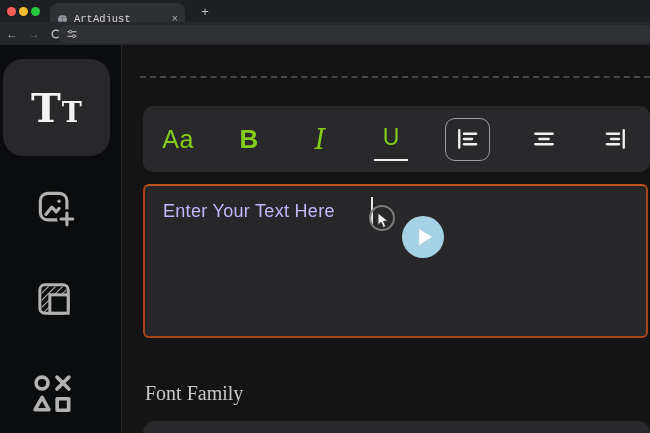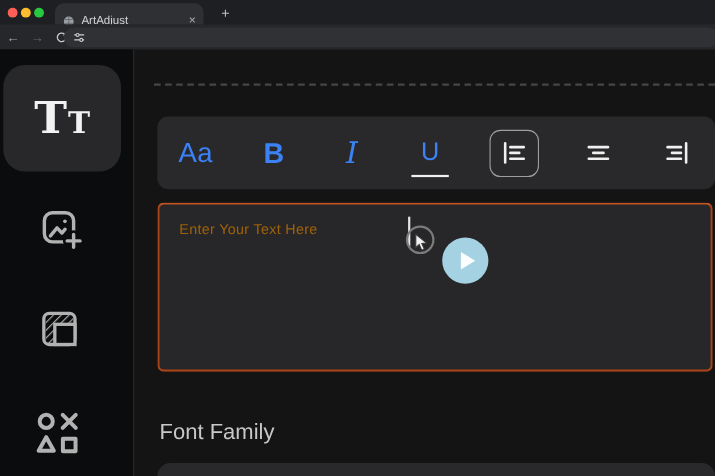--- a/index.html
+++ b/index.html
@@ -6,21 +6,21 @@
   *{box-sizing:border-box;}
   #stage{
     position:relative;width:650px;height:433px;overflow:hidden;
     background:#141415;font-family:"Liberation Sans",sans-serif;
     -webkit-font-smoothing:antialiased;
   }
   
   .tabstrip{position:absolute;left:0;top:0;width:650px;height:22px;background:#1e1f22;}
   .light{position:absolute;top:6.5px;width:9px;height:9px;border-radius:50%;}
   .tab{position:absolute;left:50px;top:3px;width:135px;height:19px;background:#2f3034;
-       border-radius:8px 8px 0 0;display:flex;align-items:center;padding:16px 7px;}
+       border-radius:8px 8px 0 0;display:flex;align-items:center;padding:16px 7px;font-family:Liberation Mono, monospace;}
   .tab-title{font-size:10.5px;color:#d2d3d5;margin-left:6px;flex:1;white-space:nowrap;
        overflow:hidden;}
   .tab-close{font-size:11px;color:#a9abad;line-height:1;cursor:default;}
   .newtab{position:absolute;left:196px;top:2px;width:18px;height:18px;color:#bfc1c3;
        font-size:13px;display:flex;align-items:center;justify-content:center;}
   .urlrow{position:absolute;left:0;top:22px;width:650px;height:23px;background:#26272a;}
   .navbtn{position:absolute;top:0;height:23px;display:flex;align-items:center;
        justify-content:center;width:16px;font-size:12px;}
   .omnibox{position:absolute;left:58px;top:2.5px;width:595px;height:18px;background:#303135;
        border-radius:9px;display:flex;align-items:center;padding:0 8px;}
@@ -34,40 +34,40 @@
        display:flex;align-items:baseline;}
   .tt-big{font-size:40px;line-height:1;}
   .tt-small{font-size:27px;line-height:1;margin-left:1px;}
   .side-icon{position:absolute;display:flex;align-items:center;justify-content:center;}
   
   .dashed-divider{position:absolute;left:140px;top:76px;width:510px;height:0;
        border-top:2px dashed #46464a;}
   .toolbar{position:absolute;left:143px;top:106px;width:507px;height:66px;border-radius:10px;
        background:#29292b;display:flex;align-items:center;justify-content:space-between;
        padding:0 18px;}
-  .tbtn{display:flex;align-items:center;justify-content:center;color:#3b82f6;height:44px;
+  .tbtn{display:flex;align-items:center;justify-content:center;color:#84cc16;height:44px;
        min-width:34px;}
   .tbtn-aa{font-size:25px;letter-spacing:0.5px;}
   .tbtn-b{font-size:26px;font-weight:bold;}
   .tbtn-i{font-family:"DejaVu Serif","Liberation Serif",serif;font-style:italic;font-size:27px;}
   .tbtn-u{font-size:23px;border-bottom:2.5px solid #f0f0f0;padding:0 3px 1px 3px;line-height:1.15;}
   .tbtn-selected{border:1.5px solid #9d9ea0;border-radius:10px;width:45px;height:43px;}
   .textbox{position:absolute;left:143px;top:184px;width:505px;height:154px;border-radius:6px;
        background:#272729;border:2px solid #a84418;border-top-color:#c05520;}
-  .placeholder{position:absolute;left:163px;top:201px;font-size:13px;color:#a16207;
+  .placeholder{position:absolute;left:163px;top:201px;font-size:18px;color:#c4b5fd;
        letter-spacing:.3px;}
   .caret{position:absolute;left:371px;top:197px;width:2px;height:27px;background:#e6e6e6;}
   .click-ring{position:absolute;left:369px;top:205px;width:26px;height:26px;border-radius:50%;
        border:2px solid #7b7b7b;}
   .cursor-arrow{position:absolute;left:377px;top:212px;}
   .play-btn{position:absolute;left:402px;top:216px;width:42px;height:42px;border-radius:50%;
        background:#a5d2e2;display:flex;align-items:center;justify-content:center;}
   .play-tri{width:0;height:0;border-left:13px solid #fbfdfe;border-top:8px solid transparent;
        border-bottom:8px solid transparent;margin-left:4px;}
-  .section-label{position:absolute;left:145px;top:382px;font-size:20px;color:#c8c8c8;}
+  .section-label{position:absolute;left:145px;top:382px;font-size:20px;color:#c8c8c8;font-family:Liberation Serif, serif;}
   .dropdown-stub{position:absolute;left:143px;top:421px;width:507px;height:12px;
        border-radius:12px 12px 0 0;background:#29292b;}
 </style>
 </head>
 <body>
 
 <div id="stage">
 
   <div class="tabstrip">
     <div class="light" style="left:6.5px;background:#ff5f57"></div>

